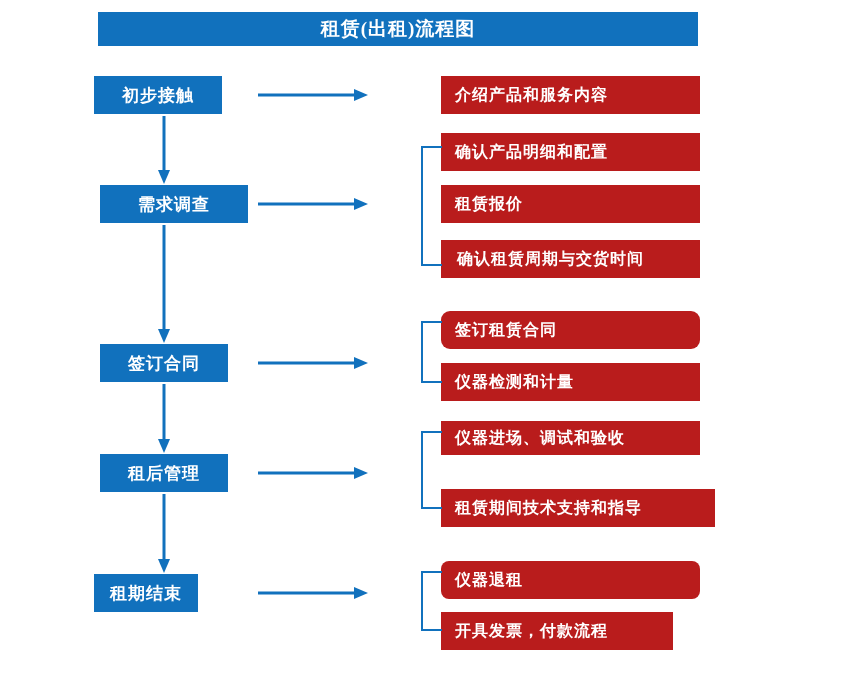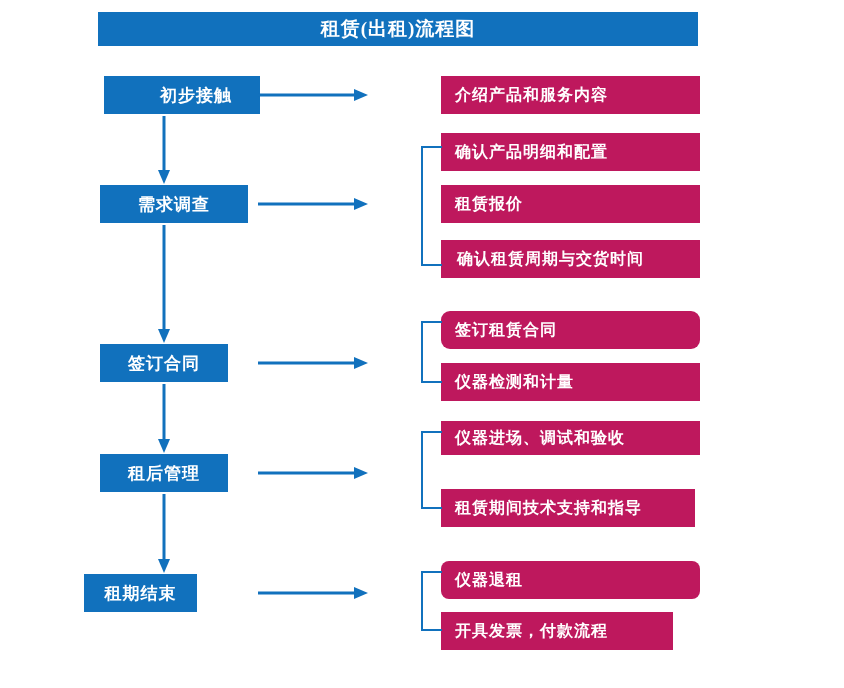--- a/index.html
+++ b/index.html
@@ -39,21 +39,21 @@
     color: #ffffff;
     font-size: 17px;
     font-weight: bold;
     display: flex;
     align-items: center;
     justify-content: center;
     letter-spacing: 1px;
   }
   .task {
     position: absolute;
-    background: #be185d;
+    background: #b91c1c;
     color: #ffffff;
     font-size: 16px;
     font-weight: bold;
     display: flex;
     align-items: center;
     padding-left: 14px;
     box-sizing: border-box;
     letter-spacing: 1px;
   }
   .arrow-h {
@@ -69,37 +69,37 @@
   }
   svg { display: block; overflow: visible; }
 </style>
 </head>
 <body>
 
 <div id="canvas">
 
   <div class="title-bar">租赁(出租)流程图</div>
 
-  <div class="stage" style="left:104px; top:76px; width:128px; height:38px;padding-left:28px;">初步接触</div>
+  <div class="stage" style="left:94px; top:76px; width:128px; height:38px;">初步接触</div>
   <div class="stage" style="left:100px; top:185px; width:148px; height:38px;">需求调查</div>
   <div class="stage" style="left:100px; top:344px; width:128px; height:38px;">签订合同</div>
   <div class="stage" style="left:100px; top:454px; width:128px; height:38px;">租后管理</div>
-  <div class="stage" style="left:84px; top:574px; width:113px; height:38px;">租期结束</div>
+  <div class="stage" style="left:94px; top:574px; width:104px; height:38px;">租期结束</div>
 
   <div class="task" style="left:441px; top:76px; width:259px; height:38px;">介绍产品和服务内容</div>
 
   <div class="task" style="left:441px; top:133px; width:259px; height:38px;">确认产品明细和配置</div>
   <div class="task" style="left:441px; top:185px; width:259px; height:38px;">租赁报价</div>
   <div class="task" style="left:441px; top:240px; width:259px; height:38px;padding-left:16px;">确认租赁周期与交货时间</div>
 
   <div class="task" style="left:441px; top:311px; width:259px; height:38px;border-radius:9px;">签订租赁合同</div>
   <div class="task" style="left:441px; top:363px; width:259px; height:38px;">仪器检测和计量</div>
 
   <div class="task" style="left:441px; top:421px; width:259px; height:34px;">仪器进场、调试和验收</div>
-  <div class="task" style="left:441px; top:489px; width:254px; height:38px;">租赁期间技术支持和指导</div>
+  <div class="task" style="left:441px; top:489px; width:274px; height:38px;">租赁期间技术支持和指导</div>
 
   <div class="task" style="left:441px; top:561px; width:259px; height:38px;border-radius:8px;">仪器退租</div>
   <div class="task" style="left:441px; top:612px; width:232px; height:38px;">开具发票，付款流程</div>
 
   <div class="arrow-h" style="left:258px; top:89px; width:110px;">
     <svg width="110" height="12" viewBox="0 0 110 12">
       <line x1="0" y1="6" x2="96" y2="6" stroke="#1171bd" stroke-width="3"></line>
       <polygon points="96,0 110,6 96,12" fill="#1171bd"></polygon>
     </svg>
   </div>

